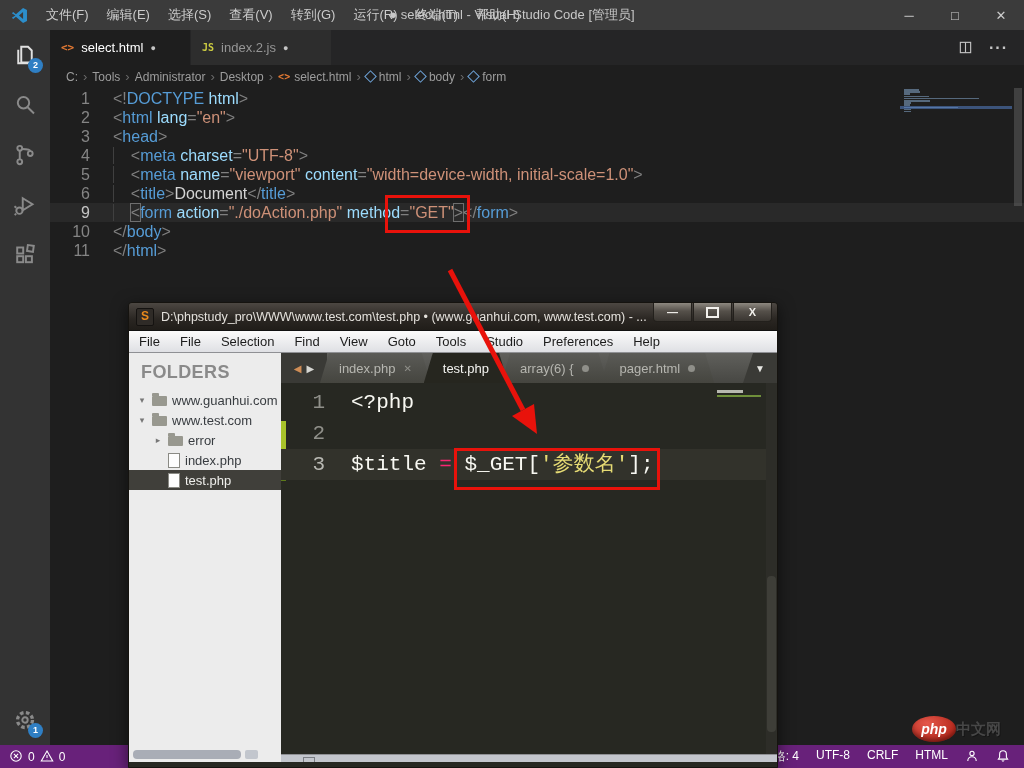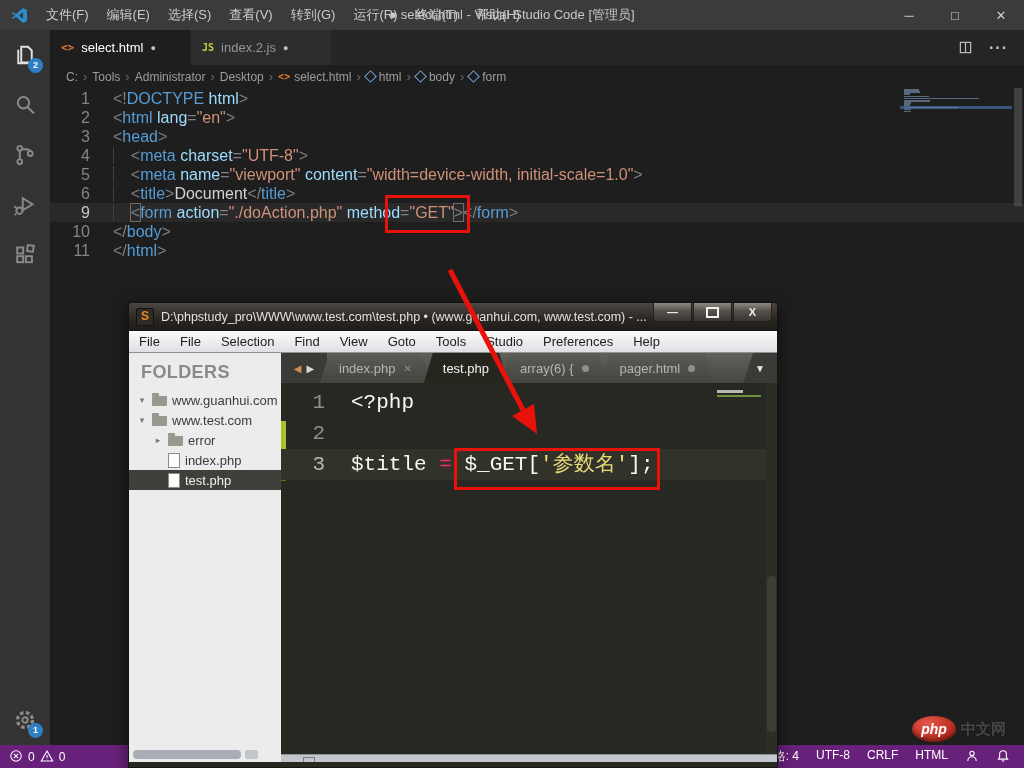--- a/index.html
+++ b/index.html
@@ -119,21 +119,21 @@
   .sub-minimap{position:absolute;right:16px;top:7px}
   .smm{height:2.6px;margin-bottom:2px}
   .smm1{width:26px;background:#b8b8b0}
   .smm2{width:44px;background:#6f8f3a}
   .sub-vscroll{position:absolute;right:0;top:0;bottom:0;width:11px;background:#2d2d28}
   .sub-vthumb{position:absolute;right:1px;top:52%;height:42%;width:9px;background:#3e3e38;border-radius:4px}
   .sub-statusstrip{height:7px;background:#c3c6cd;border-top:1px solid #8f9094;position:relative}
   .strip-ic{position:absolute;left:22px;top:2px;width:10px;height:5px;border:1px solid #7a7d84}
   
   .arrow-svg{position:absolute;inset:0;z-index:40;pointer-events:none}
-  .wm{position:absolute;left:912px;top:716px;z-index:15;display:flex;align-items:center;gap:5px}
+  .wm{position:absolute;left:912px;top:716px;z-index:15;display:flex;align-items:center;}
   .wm-php{width:44px;height:26px;background:radial-gradient(ellipse at 35% 28%,#e4574a,#b5271b 75%);
        border-radius:50%;color:#fff;font-weight:bold;font-style:italic;font-size:14px;display:flex;
        align-items:center;justify-content:center;box-shadow:inset 0 -3px 4px rgba(0,0,0,.35)}
   .wm-cn{font-size:15px;font-weight:bold;color:#474747;text-shadow:1px 1px 0 rgba(0,0,0,.25)}
 </style>
 </head>
 <body>
 
 <div>
 

